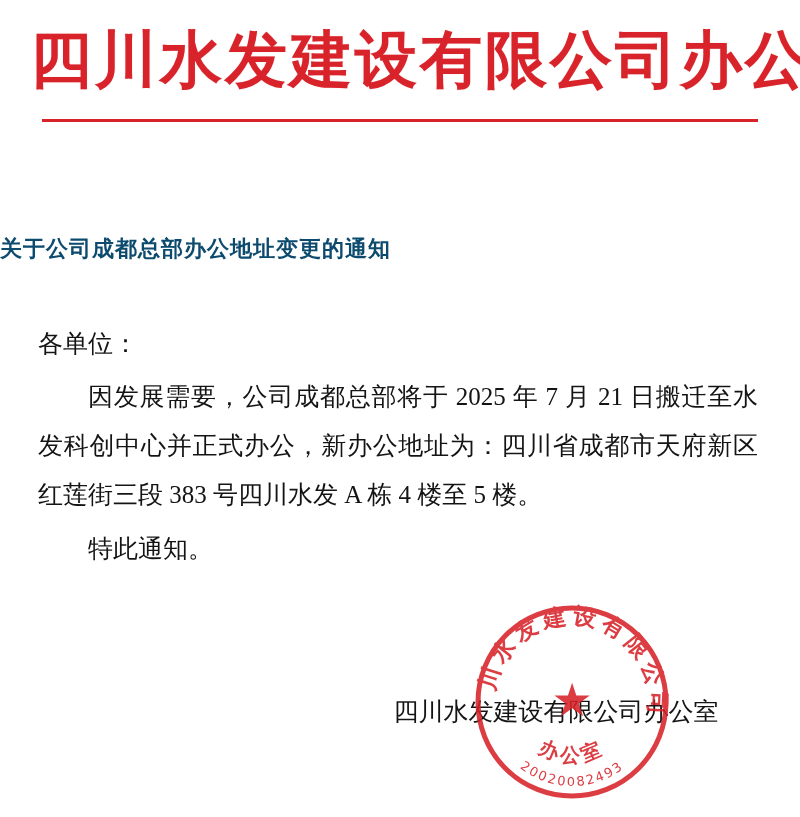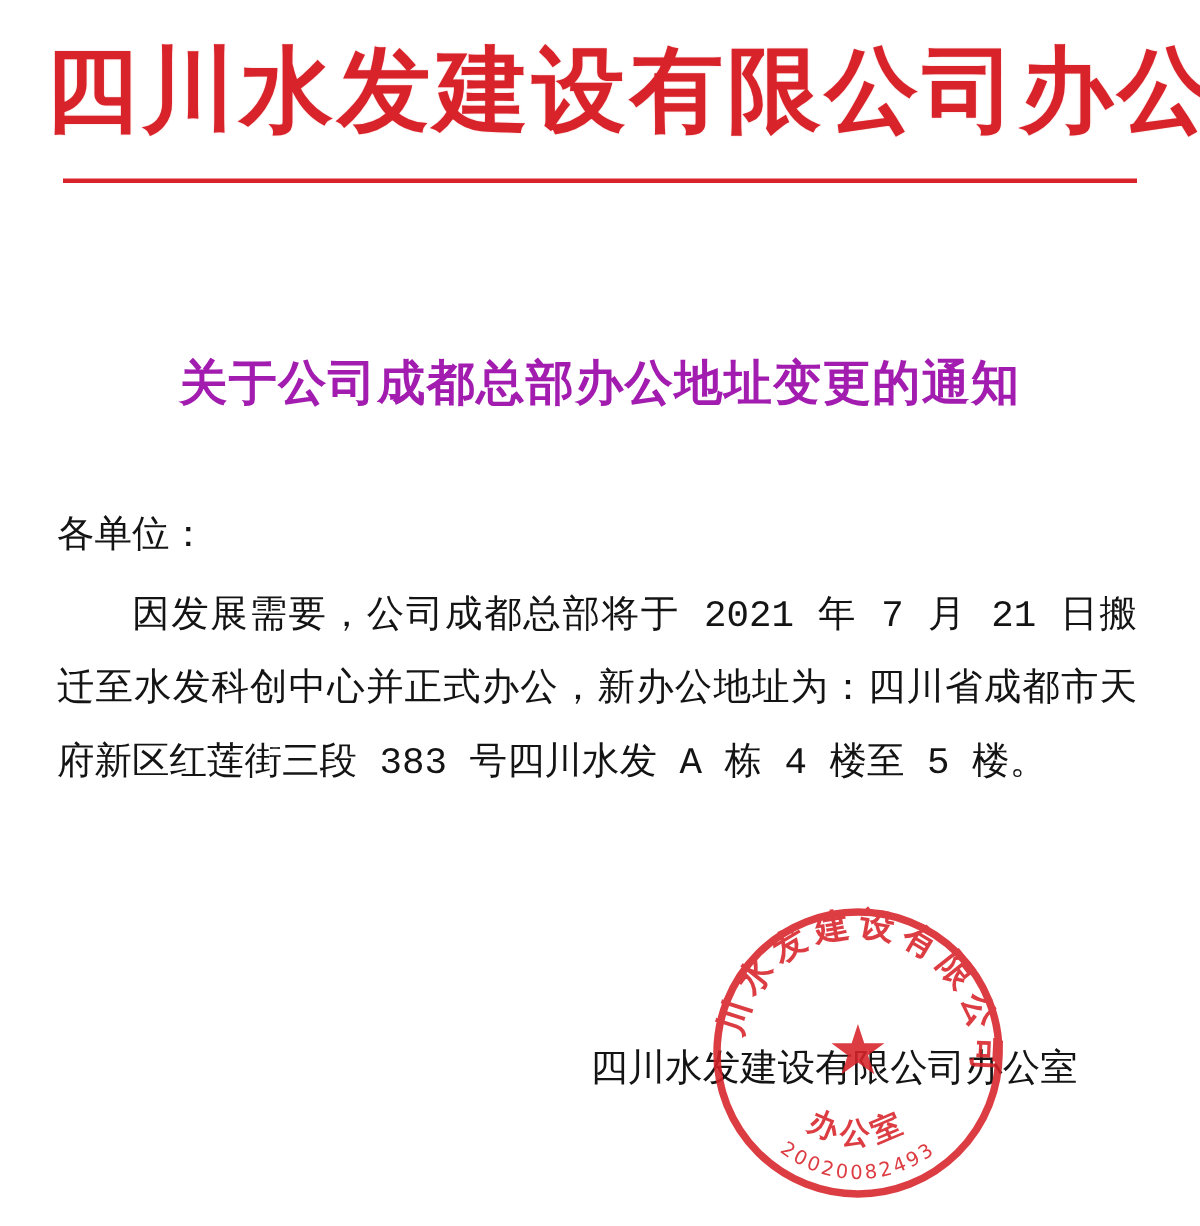--- a/index.html
+++ b/index.html
@@ -40,36 +40,35 @@
   }
   .letterhead-rule {
     margin: 24px 12px 0 12px;
     height: 3px;
     background: #d8232a;
   }
 
   
   .doc-title {
     margin-top: 112px;
-    text-align: center;
     font-family: "DejaVu Serif", "Liberation Serif", serif;
     font-weight: bold;
-    font-size: 32px;
+    font-size: 22px;
     letter-spacing: 1px;
-    color: #a21caf;
+    color: #0c4a6e;
   }
 
   
   .body-block {
     margin-top: 56px;
     padding: 0 42px 0 38px;
     font-size: 25px;
     line-height: 1.95;
     color: #141414;
-    font-family: Liberation Mono, monospace;
+    font-family: Liberation Serif, serif;
   }
   .salutation {
     margin: 0 0 4px 0;
   }
   .para {
     margin: 0;
     text-align: justify;
     text-justify: inter-ideograph;
     text-indent: 2em;
   }
@@ -118,21 +117,22 @@
 
   <div class="letterhead">
     <div class="letterhead-title">四川水发建设有限公司办公室</div>
     <div class="letterhead-rule"></div>
   </div>
 
   <div class="doc-title">关于公司成都总部办公地址变更的通知</div>
 
   <div class="body-block">
     <p class="salutation">各单位：</p>
-    <p class="para">因发展需要，公司成都总部将于 2021 年 7 月 21 日搬迁至水发科创中心并正式办公，新办公地址为：四川省成都市天府新区红莲街三段 383 号四川水发 A 栋 4 楼至 5 楼。</p>
+    <p class="para">因发展需要，公司成都总部将于 2025 年 7 月 21 日搬迁至水发科创中心并正式办公，新办公地址为：四川省成都市天府新区红莲街三段 383 号四川水发 A 栋 4 楼至 5 楼。</p>
+    <p class="para">特此通知。</p>
   </div>
 
   <div class="sign-block">
     <div>四川水发建设有限公司办公室</div>
   </div>
 
   <div class="seal">
     <svg width="208" height="208" viewBox="0 0 208 208" xmlns="http://www.w3.org/2000/svg" aria-hidden="true">
       <defs>
         <path id="ringPath" d="M 104,104 m -78,0 a 78,78 0 1,1 156,0 a 78,78 0 1,1 -156,0"></path>

